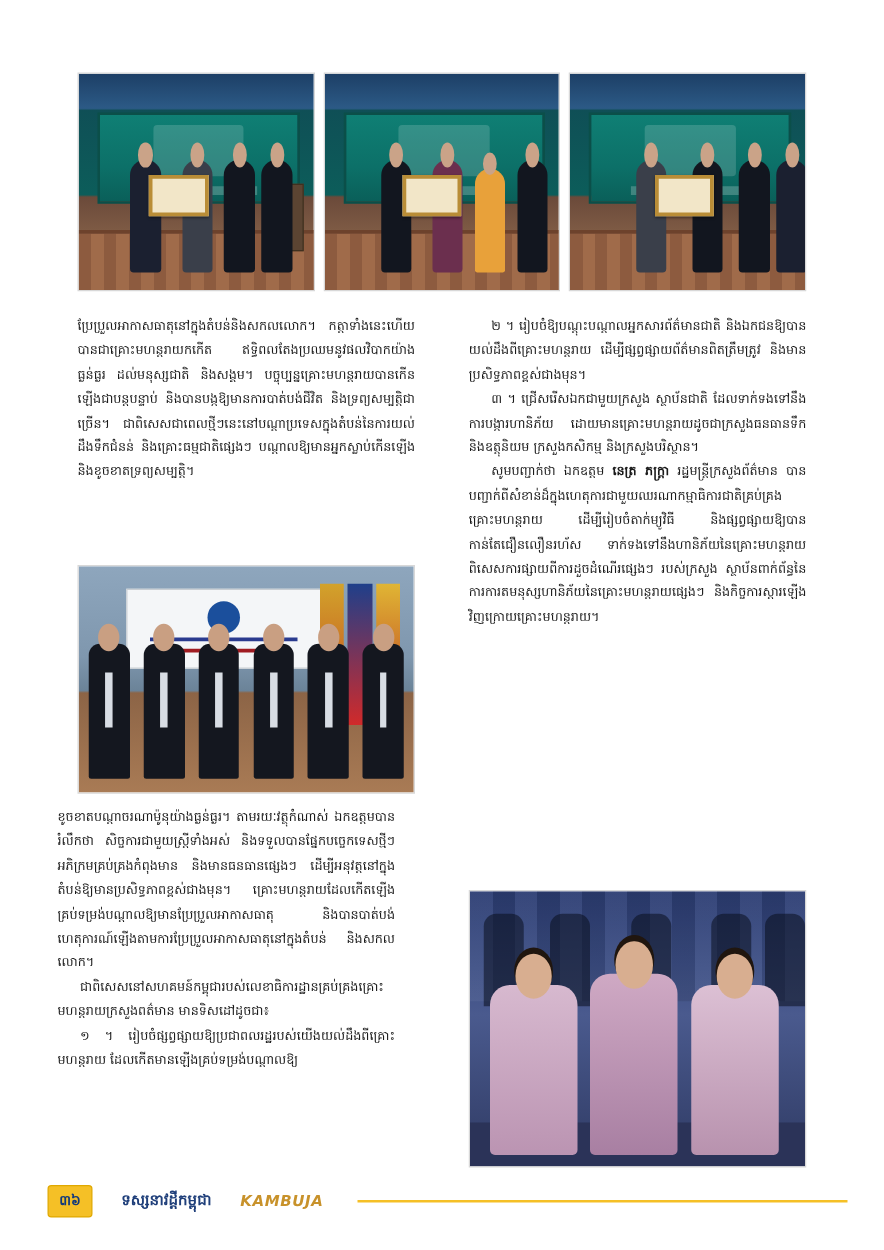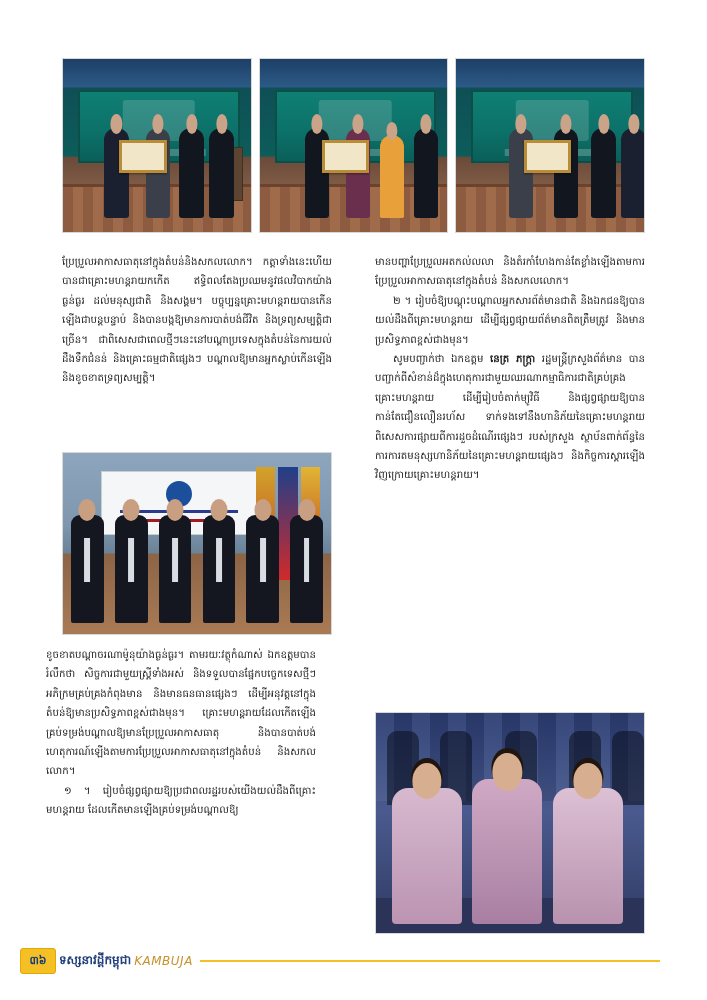--- a/index.html
+++ b/index.html
@@ -309,27 +309,27 @@
     text-indent: 18px;
   }
   .col-left-a { left: 62px; top: 252px; }
   .col-left-b { left: 46px; top: 645px; }
   .col-right { left: 375px; top: 252px; }
   .bold-name { font-weight: bold; }
 
   
   .footer {
     position: absolute;
-    left: 20px;
+    left: 38px;
     bottom: 26px;
     width: 640px;
     height: 26px;
     display: flex;
     align-items: center;
-    gap: 3px;
+    gap: 23px;
   }
   .footer .pagebox {
     width: 34px;
     height: 24px;
     background: #f5c026;
     border: 1px solid #e0a800;
     border-radius: 3px;
     display: flex;
     align-items: center;
     justify-content: center;
@@ -339,21 +339,21 @@
   }
   .footer .label {
     font-size: 12px;
     color: #1f3f7a;
     font-weight: bold;
   }
   .footer .brand {
     font-size: 12px;
     color: #c8922b;
     font-style: italic;
-    font-weight: normal;
+    font-weight: bold;
     letter-spacing: 0.5px;
   }
   .footer .rule {
     flex: 1;
     height: 2px;
     background: #f5c026;
     margin-left: 4px;
   }
 </style>
 </head>
@@ -423,26 +423,27 @@
       <div class="p"></div>
       <div class="p"></div>
       <div class="p"></div>
       <div class="p"></div>
       <div class="p"></div>
     </div>
   </div>
 
   <div class="col col-left-b">
     <p>ខូចខាតបណ្តាចរណាម៉ូនុយ៉ាងធ្ងន់ធ្ងរ។ តាមរយៈវត្ថុកំណាស់ ឯកឧត្តមបានរំលឹកថា សិច្ចការជាមួយស្ត្រីទាំងអស់ និងទទួលបានផ្នែកបច្ចេកទេសថ្មីៗ អភិក្រមគ្រប់គ្រងកំពុងមាន និងមានធនធានផ្សេងៗ ដើម្បីអនុវត្តនៅក្នុងតំបន់ឱ្យមានប្រសិទ្ធភាពខ្ពស់ជាងមុន។ គ្រោះមហន្តរាយដែលកើតឡើងគ្រប់ទម្រង់បណ្តាលឱ្យមានប្រែប្រួលអាកាសធាតុ និងបានបាត់បង់ហេតុការណ៍ឡើងតាមការប្រែប្រួលអាកាសធាតុនៅក្នុងតំបន់ និងសកលលោក។</p>
+    <p class="indent">ជាពិសេសនៅសហគមន៍កម្ពុជារបស់លេខាធិការដ្ឋានគ្រប់គ្រងគ្រោះមហន្តរាយក្រសួងពត៌មាន មានទិសដៅដូចជា៖</p>
     <p class="indent">១ ។ រៀបចំផ្សព្វផ្សាយឱ្យប្រជាពលរដ្ឋរបស់យើងយល់ដឹងពីគ្រោះមហន្តរាយ ដែលកើតមានឡើងគ្រប់ទម្រង់បណ្តាលឱ្យ</p>
   </div>
 
   <div class="col col-right">
-    <p>មានបញ្ហាប្រែប្រួលអតកល់លលា និងតំរកាំហែងកាន់តែខ្លាំងឡើងតាមការប្រែប្រួលអាកាសធាតុនៅក្នុងតំបន់ និងសកលលោក។</p>
     <p class="indent">២ ។ រៀបចំឱ្យបណ្តុះបណ្តាលអ្នកសារព័ត៌មានជាតិ និងឯកជនឱ្យបានយល់ដឹងពីគ្រោះមហន្តរាយ ដើម្បីផ្សព្វផ្សាយព័ត៌មានពិតត្រឹមត្រូវ និងមានប្រសិទ្ធភាពខ្ពស់ជាងមុន។</p>
+    <p class="indent">៣ ។ ជ្រើសរើសឯកជាមួយក្រសួង ស្ថាប័នជាតិ ដែលទាក់ទងទៅនឹងការបង្ការហានិភ័យ ដោយមានគ្រោះមហន្តរាយដូចជាក្រសួងធនធានទឹក និងឧត្តុនិយម ក្រសួងកសិកម្ម និងក្រសួងបរិស្ថាន។</p>
     <p class="indent">
       <span>សូមបញ្ជាក់ថា ឯកឧត្តម <span class="bold-name">នេត្រ ភក្ត្រា</span> រដ្ឋមន្ត្រីក្រសួងព័ត៌មាន បានបញ្ជាក់ពីសំខាន់ដ៏ក្នុងហេតុការជាមួយឈរណាកម្មាធិការជាតិគ្រប់គ្រងគ្រោះមហន្តរាយ ដើម្បីរៀបចំតាក់ម្យូវិធី និងផ្សព្វផ្សាយឱ្យបានកាន់តែជឿនលឿនរហ័ស ទាក់ទងទៅនឹងហានិភ័យនៃគ្រោះមហន្តរាយ ពិសេសការផ្សាយពីការដួចដំណើរផ្សេងៗ របស់ក្រសួង ស្ថាប័នពាក់ព័ន្ធនៃការការតមនុស្សហានិភ័យនៃគ្រោះមហន្តរាយផ្សេងៗ និងកិច្ចការស្ដារឡើងវិញក្រោយគ្រោះមហន្តរាយ។</span>
     </p>
   </div>
 
   <div class="audience-photo">
     <div class="bg"></div>
     <div class="seats"></div>
     <div class="backpersons">
       <span style="left:4%;"></span>

